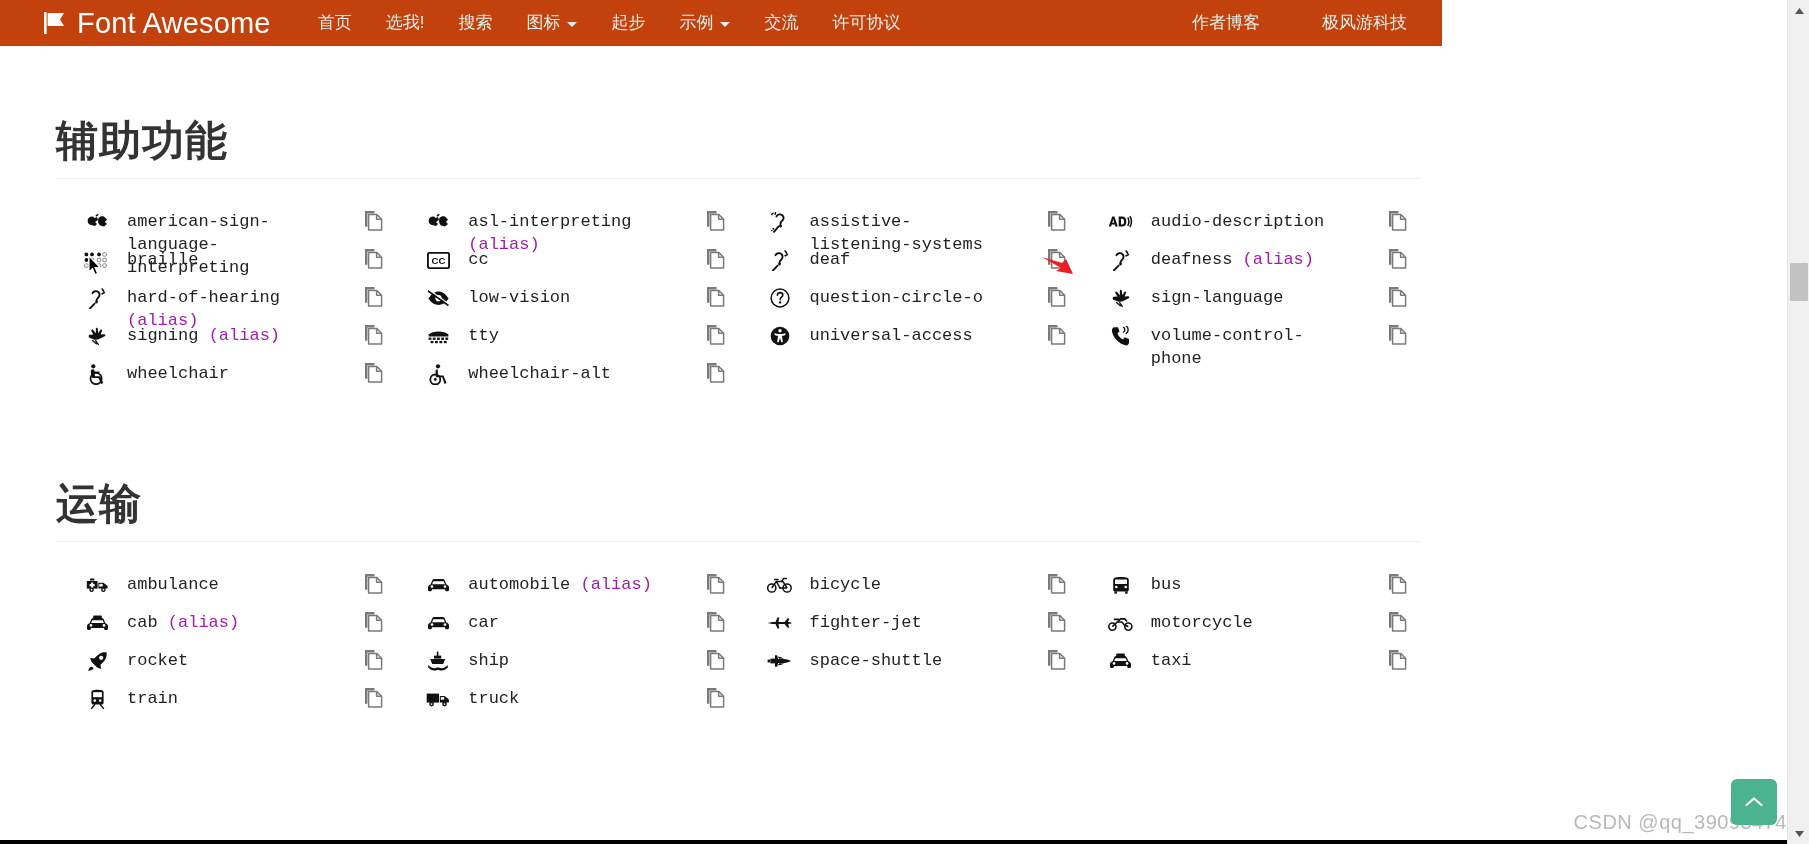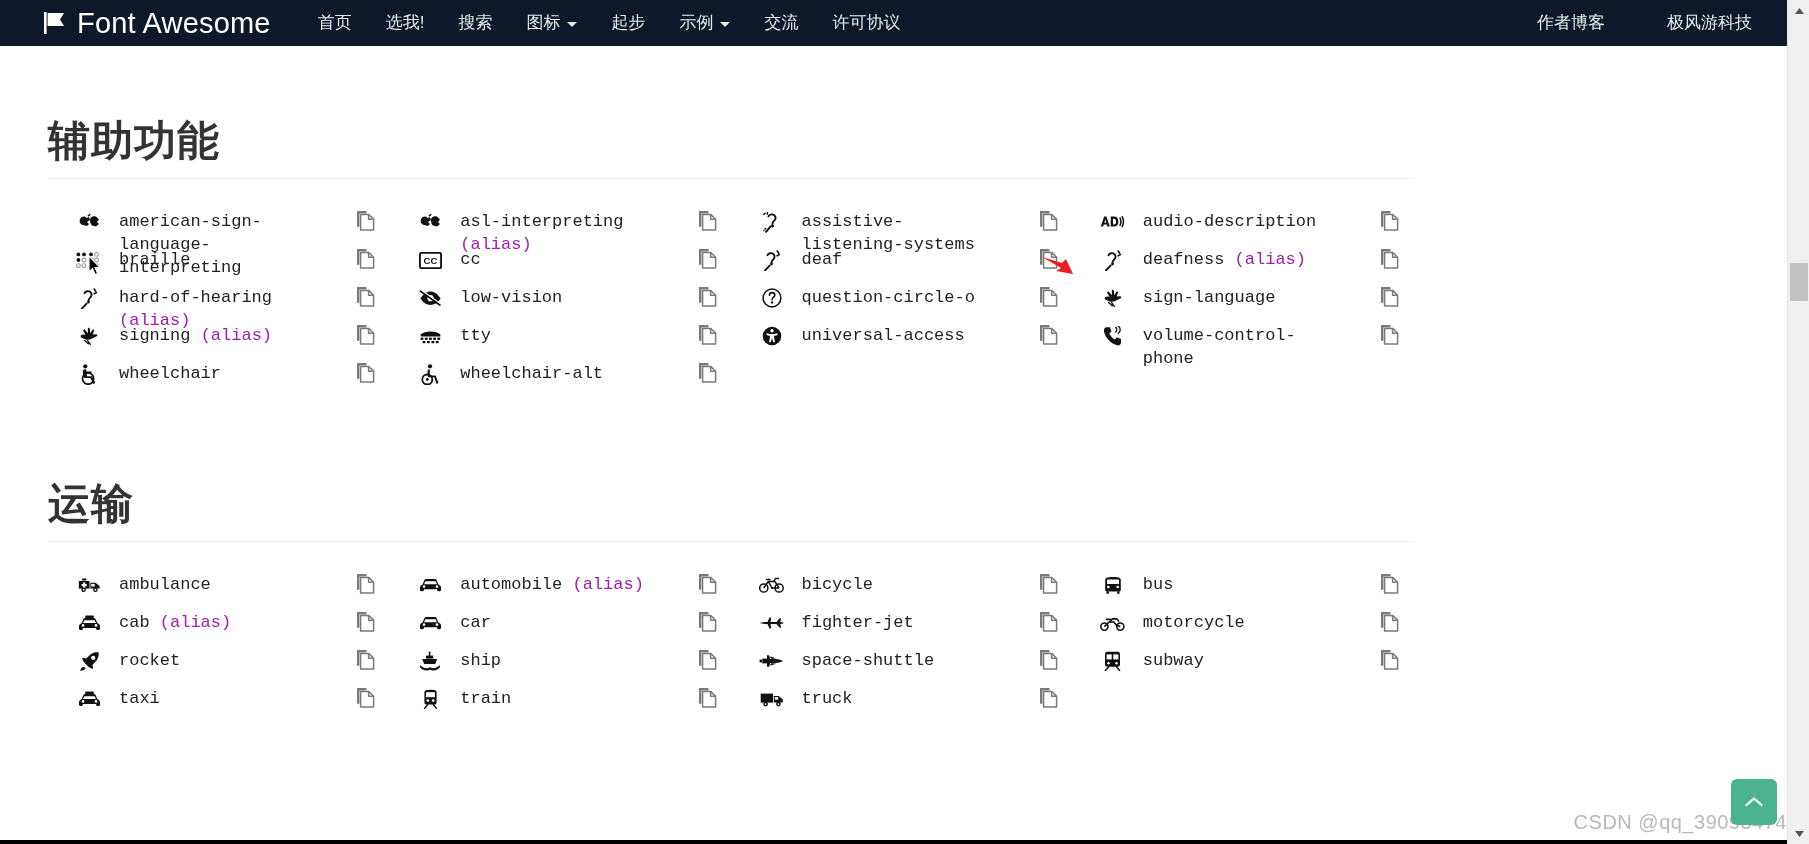--- a/index.html
+++ b/index.html
@@ -16,23 +16,23 @@
     width: 1809px;
     height: 844px;
     background: #fff;
     overflow: hidden;
   }
 
   
   .navbar {
     position: absolute;
     top: 0; left: 0;
-    width: 1787px;
+    width: 1442px;
     height: 46px;
-    background: #0f172a;
+    background: #c2410c;
     display: flex;
     align-items: center;
     padding: 0 22px 0 44px;
     z-index: 5;
   }
   .brand {
     display: flex;
     align-items: center;
     gap: 11px;
     color: #ffffff;
@@ -80,21 +80,21 @@
   .nav-right {
     margin-left: auto;
     display: flex;
     align-items: center;
     gap: 36px;
   }
 
   
   .content {
     position: absolute;
-    top: 46px; left: 0;
+    top: 46px; left: 8px;
     width: 1787px;
     height: 798px;
     background: #fff;
   }
   .section {
     position: absolute;
     left: 48px;
     width: 1365px;
   }
   .section-title {
@@ -852,40 +852,20 @@
             <span class="copy-btn">
               <svg width="19" height="21" viewBox="0 0 19 21">
                 <path d="M1 1 L10.5 1 L10.5 3.4 L3.4 3.4 L3.4 16.8 L1 16.8 Z" fill="#7a7a7a"></path>
                 <path d="M4.6 4.4 L12.6 4.4 L17.6 9.2 L17.6 20 L4.6 20 Z" fill="#ffffff" stroke="#7a7a7a" stroke-width="1.5" stroke-linejoin="round"></path>
                 <path d="M12.6 4.4 L12.6 9.2 L17.6 9.2" fill="none" stroke="#7a7a7a" stroke-width="1.5" stroke-linejoin="round"></path>
               </svg>
             </span>
           </div>
           <div class="icon-cell">
             <span class="icon-glyph">
-              <svg width="19" height="20" viewBox="0 0 19 20">
-                <rect x="2" y="0.8" width="15" height="15" rx="2.4" fill="#111"></rect>
-                <rect x="3.6" y="3.4" width="5.1" height="5" fill="#fff"></rect>
-                <rect x="10.3" y="3.4" width="5.1" height="5" fill="#fff"></rect>
-                <circle cx="5.5" cy="12.2" r="1.2" fill="#fff"></circle>
-                <circle cx="13.5" cy="12.2" r="1.2" fill="#fff"></circle>
-                <path d="M5.5 16 L2.4 19.4 M13.5 16 L16.6 19.4" stroke="#111" stroke-width="1.5" stroke-linecap="round"></path>
-              </svg>
-            </span>
-            <span class="icon-label">subway</span>
-            <span class="copy-btn">
-              <svg width="19" height="21" viewBox="0 0 19 21">
-                <path d="M1 1 L10.5 1 L10.5 3.4 L3.4 3.4 L3.4 16.8 L1 16.8 Z" fill="#7a7a7a"></path>
-                <path d="M4.6 4.4 L12.6 4.4 L17.6 9.2 L17.6 20 L4.6 20 Z" fill="#ffffff" stroke="#7a7a7a" stroke-width="1.5" stroke-linejoin="round"></path>
-                <path d="M12.6 4.4 L12.6 9.2 L17.6 9.2" fill="none" stroke="#7a7a7a" stroke-width="1.5" stroke-linejoin="round"></path>
-              </svg>
-            </span>
-          </div>
-          <div class="icon-cell">
-            <span class="icon-glyph">
               <svg width="23" height="17" viewBox="0 0 23 17">
                 <rect x="7.2" y="0.6" width="8.6" height="3" rx="0.8" fill="#111"></rect>
                 <path d="M3.6 8.2 L5.2 4.5 C5.6 3.5 6.4 3 7.4 3 L15.6 3 C16.6 3 17.4 3.5 17.8 4.5 L19.4 8.2 C21.1 8.6 22 9.8 22 11.4 L22 13.8 C22 14.5 21.5 15 20.8 15 L19.3 15 C18.6 15 18.1 14.5 18.1 13.8 L18.1 13.1 L4.9 13.1 L4.9 13.8 C4.9 14.5 4.4 15 3.7 15 L2.2 15 C1.5 15 1 14.5 1 13.8 L1 11.4 C1 9.8 1.9 8.6 3.6 8.2 Z" fill="#111"></path>
                 <path d="M6.3 5.2 L16.7 5.2 L17.9 8 L5.1 8 Z" fill="#fff"></path>
                 <circle cx="5" cy="10.4" r="1.3" fill="#fff"></circle>
                 <circle cx="18" cy="10.4" r="1.3" fill="#fff"></circle>
               </svg>
             </span>
             <span class="icon-label">taxi</span>
             <span class="copy-btn">

